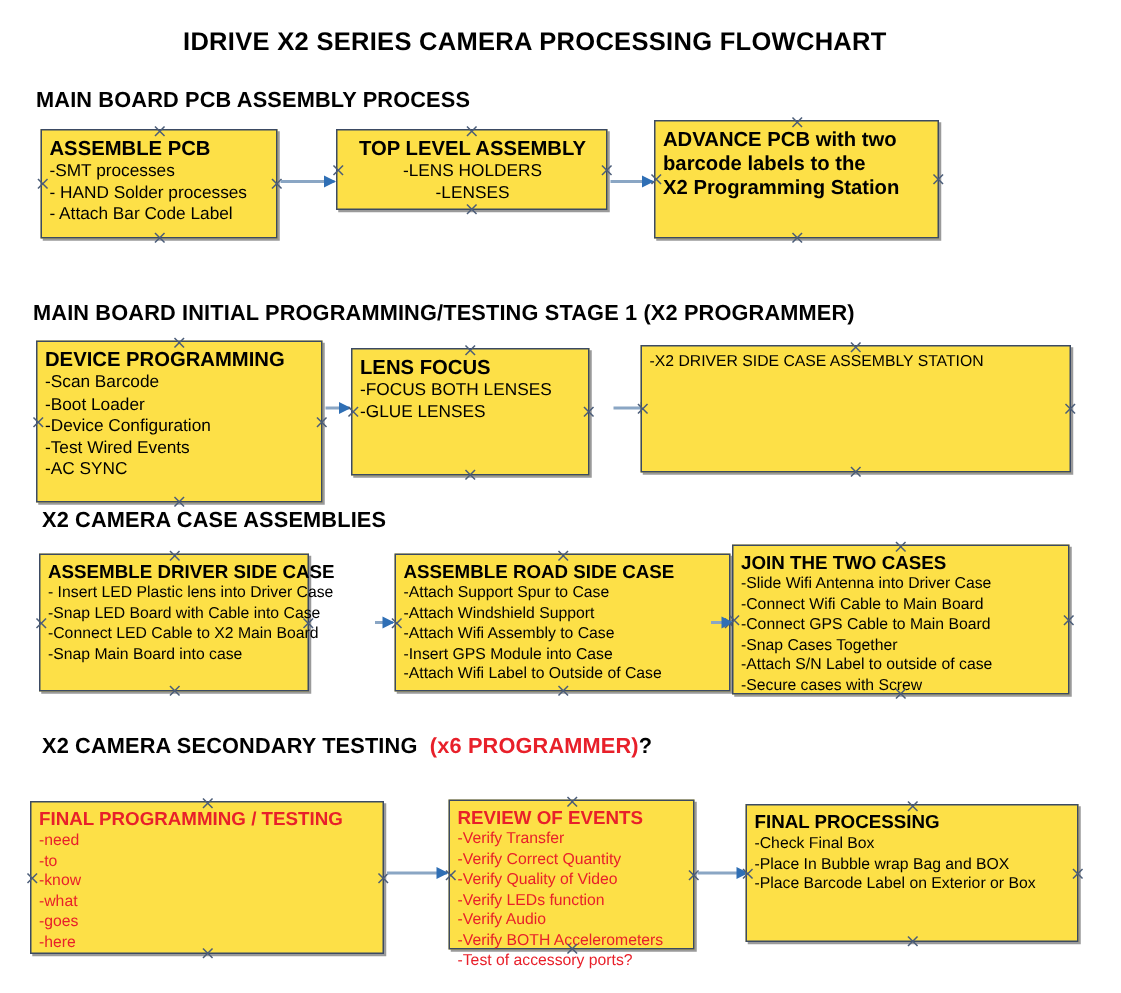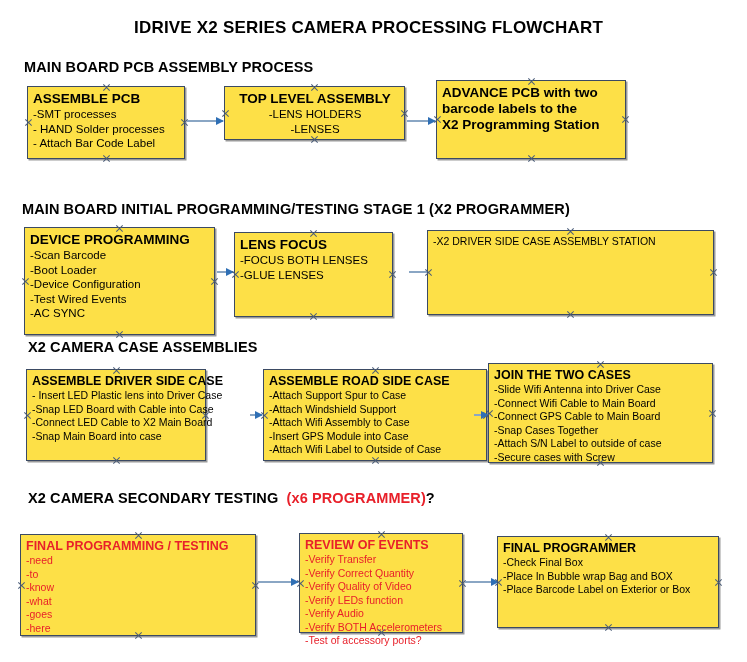--- a/index.html
+++ b/index.html
@@ -18,21 +18,20 @@
     height: 662px;
     background: #ffffff;
     overflow: hidden;
   }
   .doc-title {
     position: absolute;
     font-weight: bold;
     font-size: 17px;
     letter-spacing: 0.2px;
     white-space: nowrap;
-    margin-left: 12px;
   }
   .section-title {
     position: absolute;
     font-weight: bold;
     font-size: 14.5px;
     white-space: nowrap;
     letter-spacing: 0.1px;
   }
   .section-title .accent {
     color: #e8202a;
@@ -269,21 +268,21 @@
     <div class="handle" style="left:50%; top:100%;"></div>
     <div class="handle" style="left:0; top:50%;"></div>
     <div class="handle" style="left:100%; top:50%;"></div>
   </div>
 
   <div class="arrow" style="left:465px; top:581px; width:33px;">
     <span class="head"></span>
   </div>
 
   <div class="node small" style="left:497px; top:536px; width:222px; height:92px;">
-    <span class="nd-title">FINAL PROGRAMMER</span>
+    <span class="nd-title">FINAL PROCESSING</span>
     <span class="nd-line"> -Check Final Box</span>
     <span class="nd-line">-Place In Bubble wrap Bag and BOX</span>
     <span class="nd-line">-Place Barcode Label on Exterior or Box</span>
     <div class="handle" style="left:50%; top:0;"></div>
     <div class="handle" style="left:50%; top:100%;"></div>
     <div class="handle" style="left:0; top:50%;"></div>
     <div class="handle" style="left:100%; top:50%;"></div>
   </div>
 
 </div>

